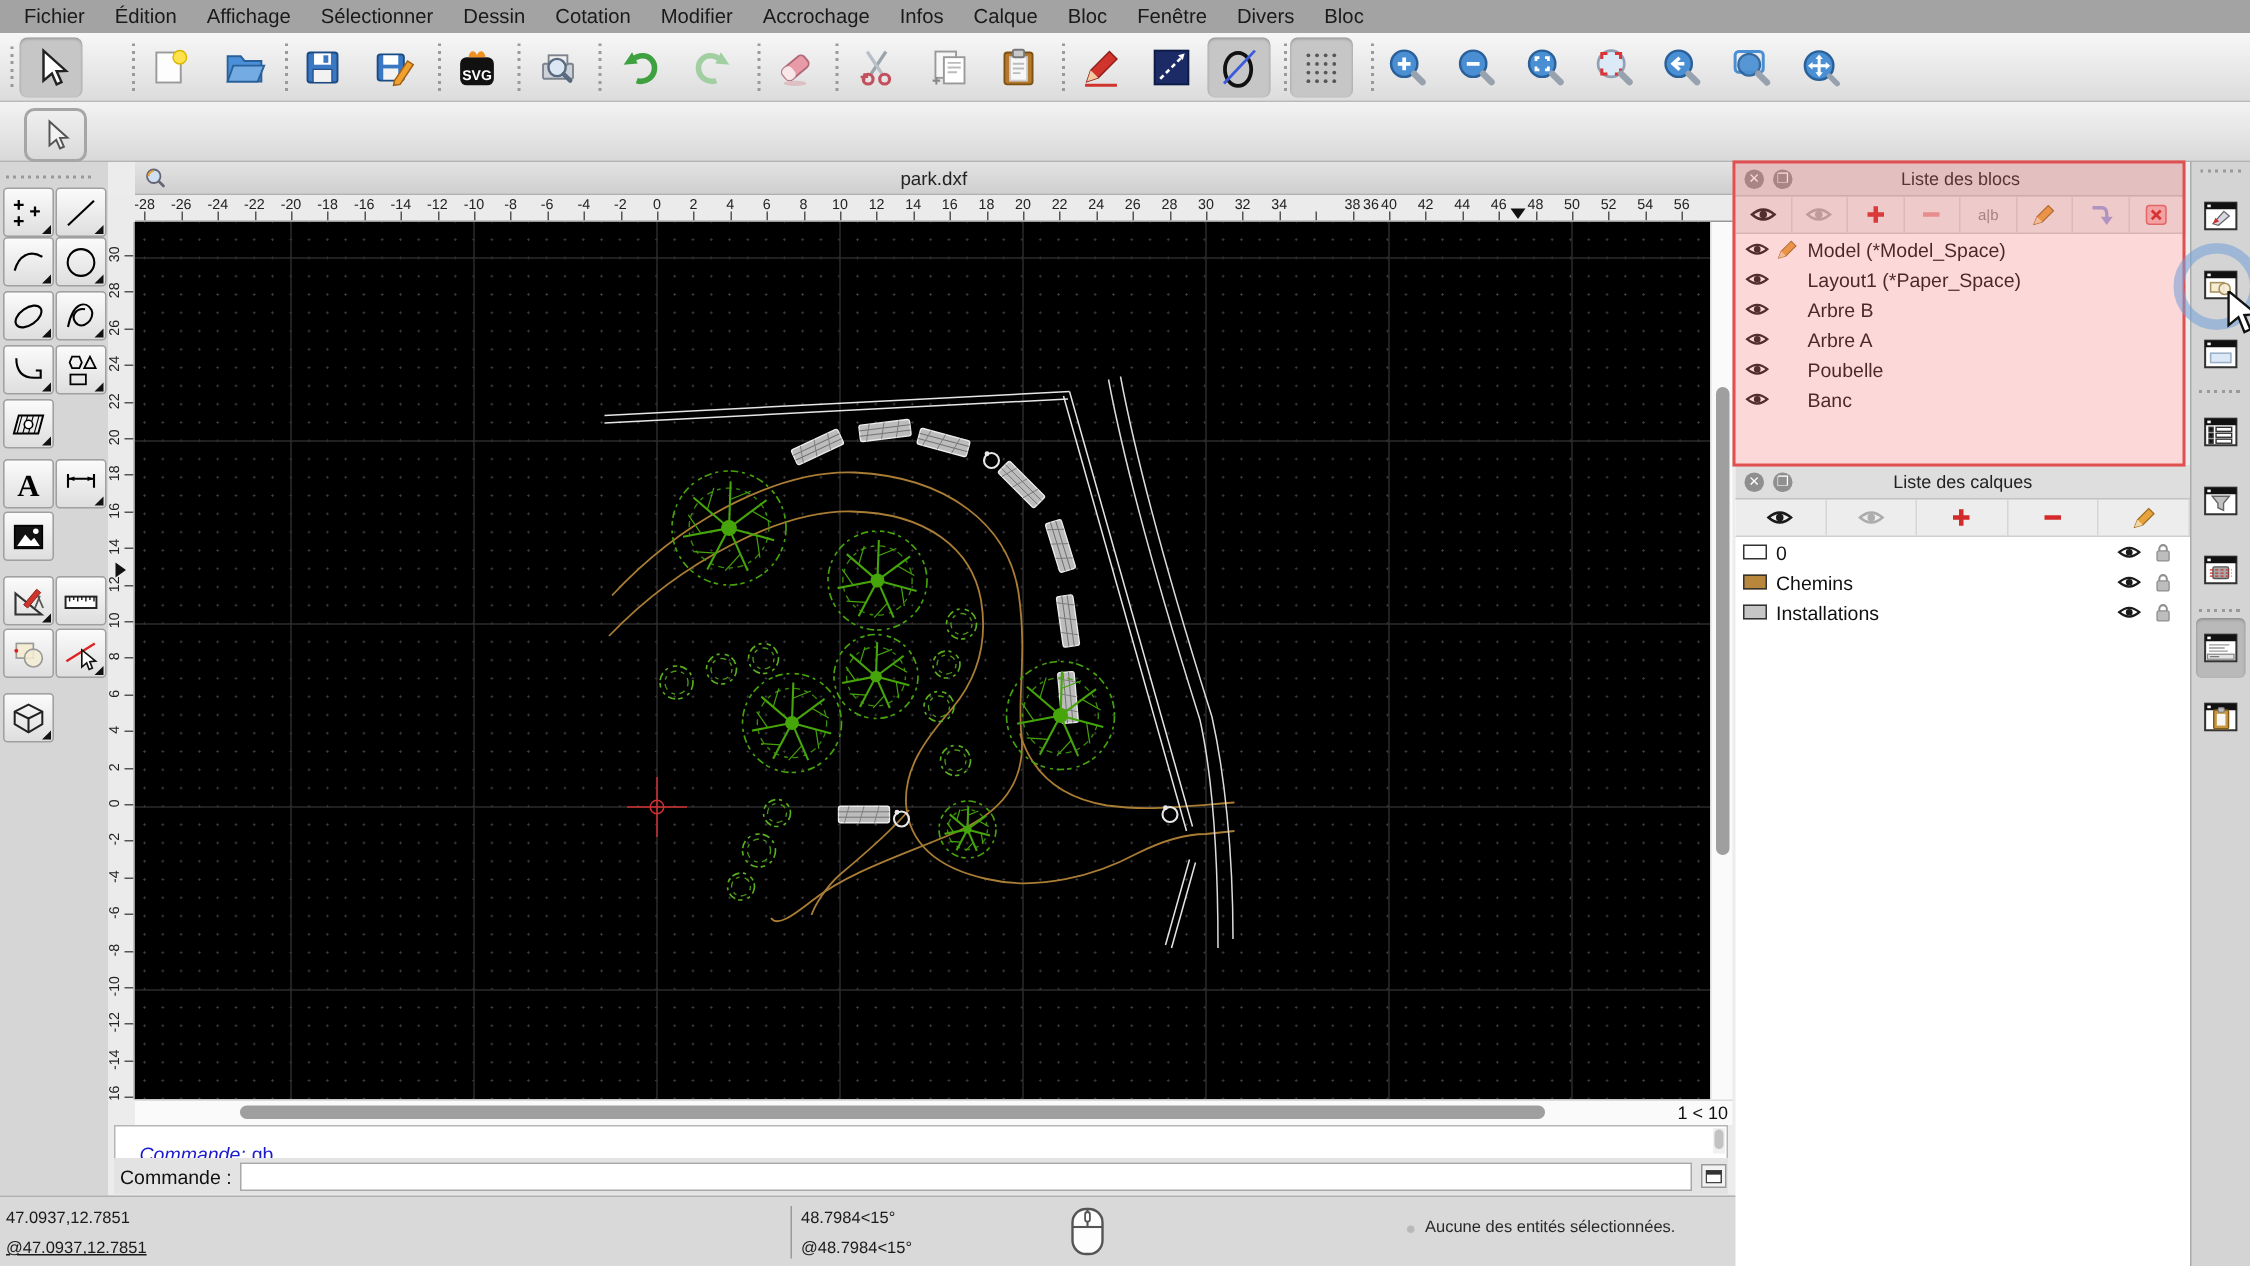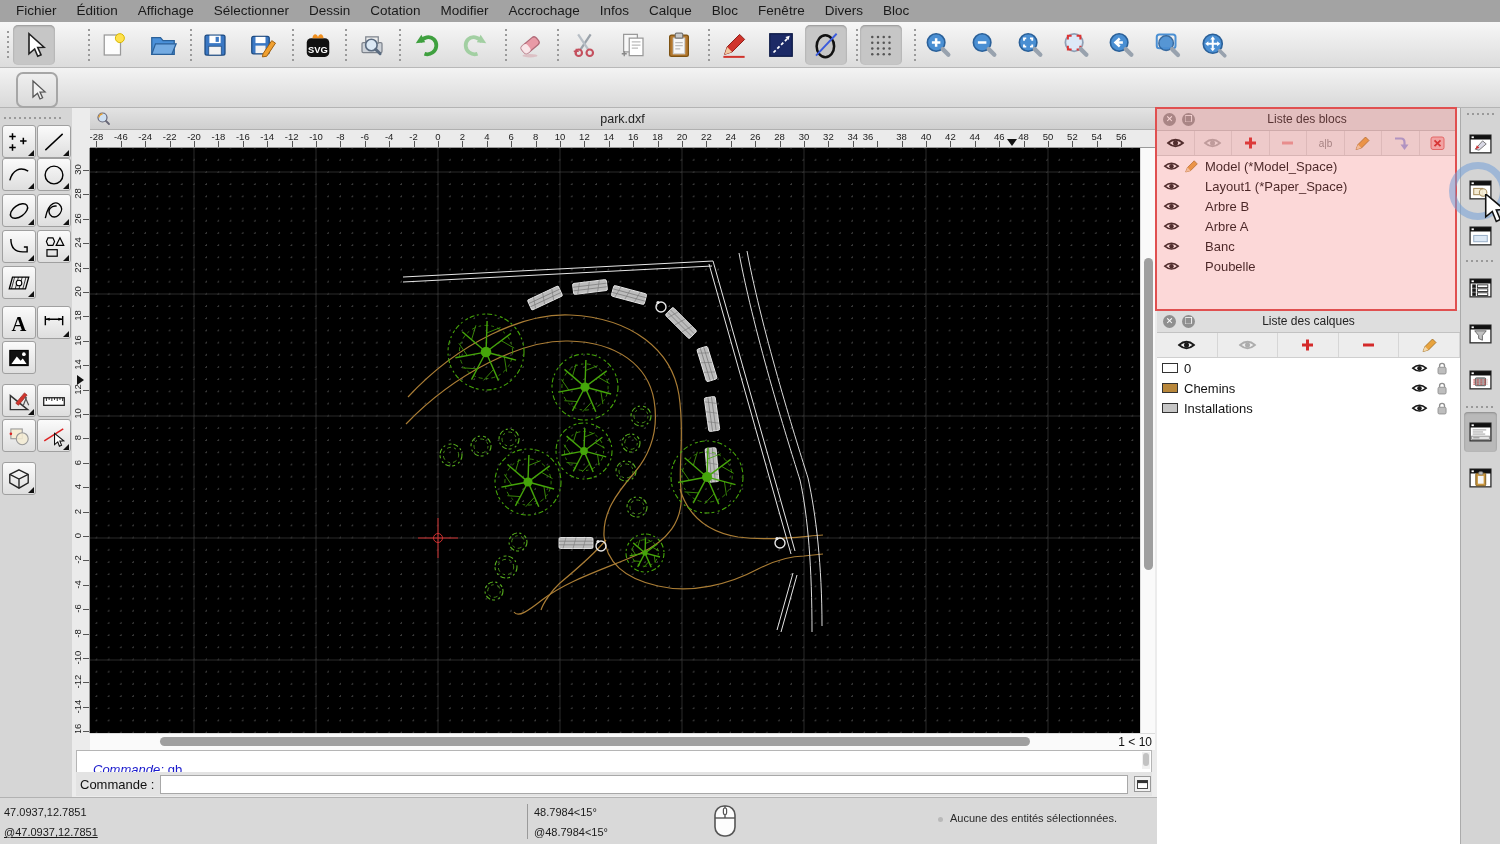--- a/index.html
+++ b/index.html
@@ -443,21 +443,21 @@
         <line x1="10" y1="10" x2="13" y2="13" stroke="#667" stroke-width="1.8" stroke-linecap="round"></line>
         <path d="M3 6.5 A3.5 3.5 0 0 1 6.5 3" fill="none" stroke="#e8a030" stroke-width="1.3"></path>
       </svg>
     <span>park.dxf</span>
   </div>
 
   <div class="abs rcorner"></div>
   <div class="abs hruler" id="hruler">
       <span class="hlab" style="left: 6.4px;">-28</span>
       <div class="htick" style="left: 6.4px;"></div>
-      <span class="hlab" style="left: 30.8px;">-46</span>
+      <span class="hlab" style="left: 30.8px;">-26</span>
       <div class="htick" style="left: 30.8px;"></div>
       <span class="hlab" style="left: 55.2px;">-24</span>
       <div class="htick" style="left: 55.2px;"></div>
       <span class="hlab" style="left: 79.6px;">-22</span>
       <div class="htick" style="left: 79.6px;"></div>
       <span class="hlab" style="left: 104px;">-20</span>
       <div class="htick" style="left: 104px;"></div>
       <span class="hlab" style="left: 128.4px;">-18</span>
       <div class="htick" style="left: 128.4px;"></div>
       <span class="hlab" style="left: 152.8px;">-16</span>
@@ -505,21 +505,21 @@
       <span class="hlab" style="left: 665.2px;">26</span>
       <div class="htick" style="left: 665.2px;"></div>
       <span class="hlab" style="left: 689.6px;">28</span>
       <div class="htick" style="left: 689.6px;"></div>
       <span class="hlab" style="left: 714px;">30</span>
       <div class="htick" style="left: 714px;"></div>
       <span class="hlab" style="left: 738.4px;">32</span>
       <div class="htick" style="left: 738.4px;"></div>
       <span class="hlab" style="left: 762.8px;">34</span>
       <div class="htick" style="left: 762.8px;"></div>
-      <span class="hlab" style="left: 778px;">36</span>
+      <span class="hlab" style="left: 824px;">36</span>
       <div class="htick" style="left: 787.2px;"></div>
       <span class="hlab" style="left: 811.6px;">38</span>
       <div class="htick" style="left: 811.6px;"></div>
       <span class="hlab" style="left: 836px;">40</span>
       <div class="htick" style="left: 836px;"></div>
       <span class="hlab" style="left: 860.4px;">42</span>
       <div class="htick" style="left: 860.4px;"></div>
       <span class="hlab" style="left: 884.8px;">44</span>
       <div class="htick" style="left: 884.8px;"></div>
       <span class="hlab" style="left: 909.2px;">46</span>
@@ -979,29 +979,29 @@
             </svg></span>
           <span class="icon16"></span>
           <span style="margin-left:2px">Arbre A</span>
         </div>
         <div class="prow">
           <span class="icon16" style="margin-left:6px"><svg viewBox="0 0 19 16">
               <path d="M2 8 Q9.5 1.5 17 8 Q9.5 14.5 2 8 Z" fill="none" stroke="#1a1a1a" stroke-width="1.7"></path>
               <circle cx="9.5" cy="8" r="2.5" fill="#1a1a1a"></circle>
             </svg></span>
           <span class="icon16"></span>
-          <span style="margin-left:2px">Banc</span>
+          <span style="margin-left:2px">Poubelle</span>
         </div>
         <div class="prow">
           <span class="icon16" style="margin-left:6px"><svg viewBox="0 0 19 16">
               <path d="M2 8 Q9.5 1.5 17 8 Q9.5 14.5 2 8 Z" fill="none" stroke="#1a1a1a" stroke-width="1.7"></path>
               <circle cx="9.5" cy="8" r="2.5" fill="#1a1a1a"></circle>
             </svg></span>
           <span class="icon16"></span>
-          <span style="margin-left:2px">Poubelle</span>
+          <span style="margin-left:2px">Banc</span>
         </div>
       </div>
   </div>
 
   <div class="abs panel layers-panel">
     <div class="panel-header">
       <div class="win-btn">✕</div>
       <div class="win-btn">❐</div>
       <div class="panel-title">Liste des calques</div>
     </div>

